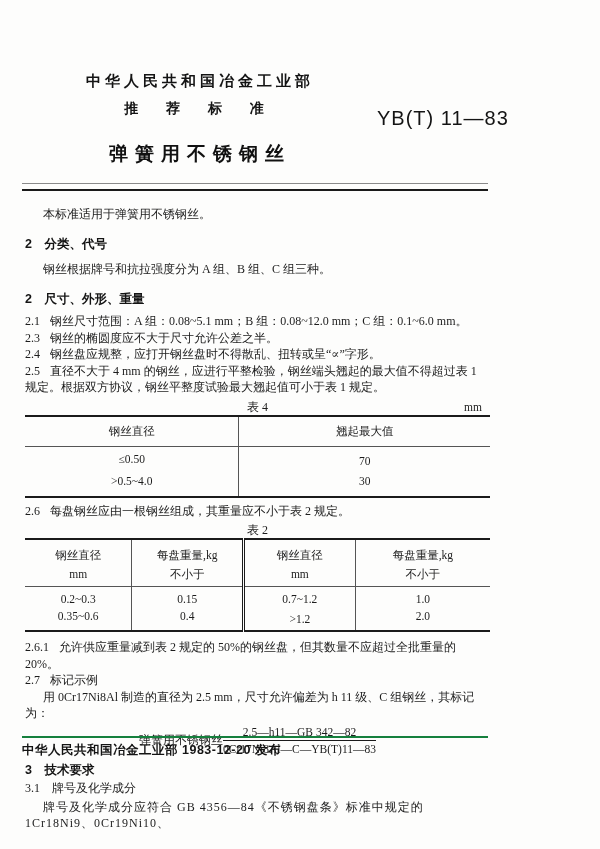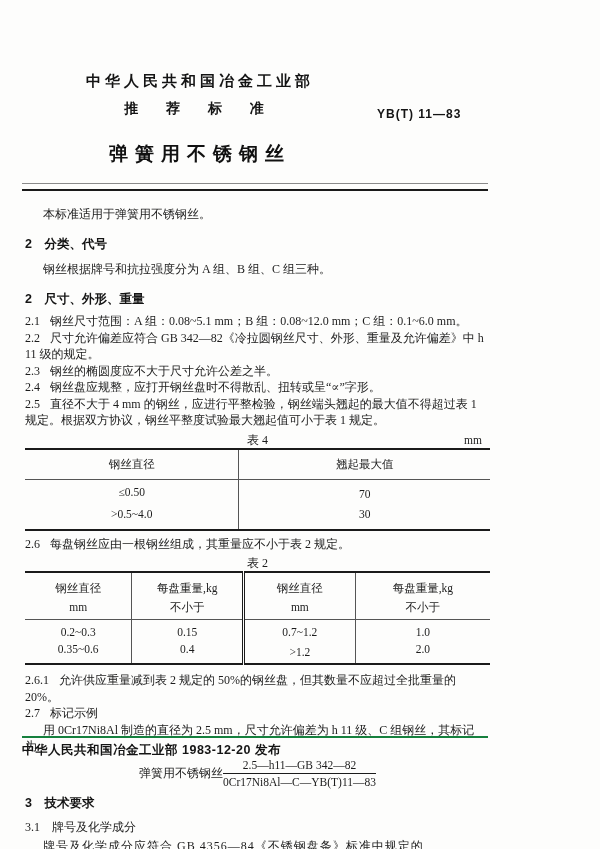--- a/index.html
+++ b/index.html
@@ -22,21 +22,21 @@
     font-weight:bold;font-size:15px;letter-spacing:4px;color:#141414;
   }
   .std-type{
     font-family:"Liberation Sans","DejaVu Sans",sans-serif;
     font-weight:bold;font-size:14px;letter-spacing:12px;color:#141414;
     margin-top:9px;
   }
   .std-num{
     position:absolute;left:377px;top:107px;
     font-family:"Liberation Sans","DejaVu Sans",sans-serif;
-    font-weight:bold;font-size:12px;letter-spacing:1px;color:#141414;
+    font-weight:normal;font-size:20px;letter-spacing:1px;color:#141414;
   }
   .doc-title{
     position:absolute;left:0;top:141px;width:400px;text-align:center;
     font-family:"Liberation Sans","DejaVu Sans",sans-serif;
     font-weight:bold;font-size:19px;letter-spacing:7px;color:#111;
   }
   .head-rule{
     position:absolute;left:22px;right:112px;top:183px;height:5px;
     border-top:1px solid #8a8a8a;border-bottom:2px solid #1a1a1a;
   }
@@ -104,21 +104,20 @@
 
     <p class="indent" style="margin-top:5px">本标准适用于弹簧用不锈钢丝。</p>
 
     <p class="h-sec h1a">2　分类、代号</p>
     <p class="indent b1">钢丝根据牌号和抗拉强度分为 A 组、B 组、C 组三种。</p>
 
     <p class="h-sec h2a">2　尺寸、外形、重量</p>
 
     <div class="clauses">
       <p class="clause"><span class="num">2.1</span><span>钢丝尺寸范围：A 组：0.08~5.1 mm；B 组：0.08~12.0 mm；C 组：0.1~6.0 mm。</span></p>
-      <p class="clause"><span class="num">2.2</span><span>尺寸允许偏差应符合 GB 342—82《冷拉圆钢丝尺寸、外形、重量及允许偏差》中 h 11 级的规定。</span></p>
       <p class="clause"><span class="num">2.3</span><span>钢丝的椭圆度应不大于尺寸允许公差之半。</span></p>
       <p class="clause"><span class="num">2.4</span><span>钢丝盘应规整，应打开钢丝盘时不得散乱、扭转或呈“∝”字形。</span></p>
       <p class="clause"><span class="num">2.5</span><span>直径不大于 4 mm 的钢丝，应进行平整检验，钢丝端头翘起的最大值不得超过表 1 规定。根据双方协议，钢丝平整度试验最大翘起值可小于表 1 规定。</span></p>
     </div>
 
     <div class="tcap">
       <span>表 4</span>
       <span class="unit">mm</span>
     </div>
     <table class="t1">
@@ -188,21 +187,21 @@
 
     <p class="clause mt7"><span class="num">2.6.1</span><span>允许供应重量减到表 2 规定的 50%的钢丝盘，但其数量不应超过全批重量的 20%。</span></p>
     <p class="clause"><span class="num">2.7</span><span>标记示例</span></p>
     <p class="indent">用 0Cr17Ni8Al 制造的直径为 2.5 mm，尺寸允许偏差为 h 11 级、C 组钢丝，其标记为：</p>
 
     <div class="marking">
       <span class="prefix">弹簧用不锈钢丝</span><span class="frac"><span class="nume">2.5—h11—GB 342—82</span><span class="deno">0Cr17Ni8Al—C—YB(T)11—83</span></span>
     </div>
 
     <p class="h-sec" style="margin-top:6px">3　技术要求</p>
-    <p style="margin-top:8px">3.1　牌号及化学成分</p>
+    <p style="margin-top:2px">3.1　牌号及化学成分</p>
     <p class="indent" style="margin-top:2px;letter-spacing:1px">牌号及化学成分应符合 GB 4356—84《不锈钢盘条》标准中规定的 1Cr18Ni9、0Cr19Ni10、</p>
 
   </div>
 
   <div class="footer">
     <div class="ftext">中华人民共和国冶金工业部 1983-12-20 发布</div>
   </div>
 
 </div>
 

